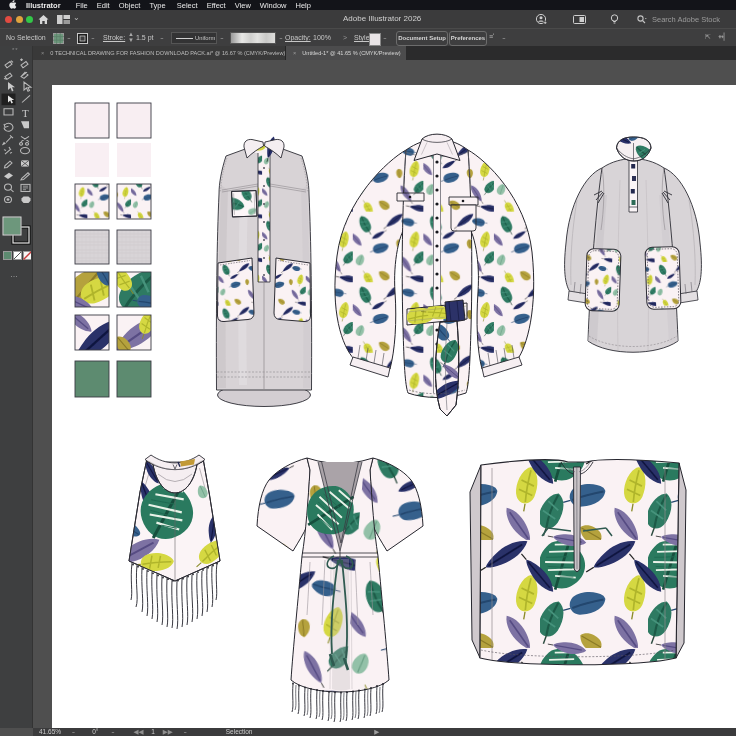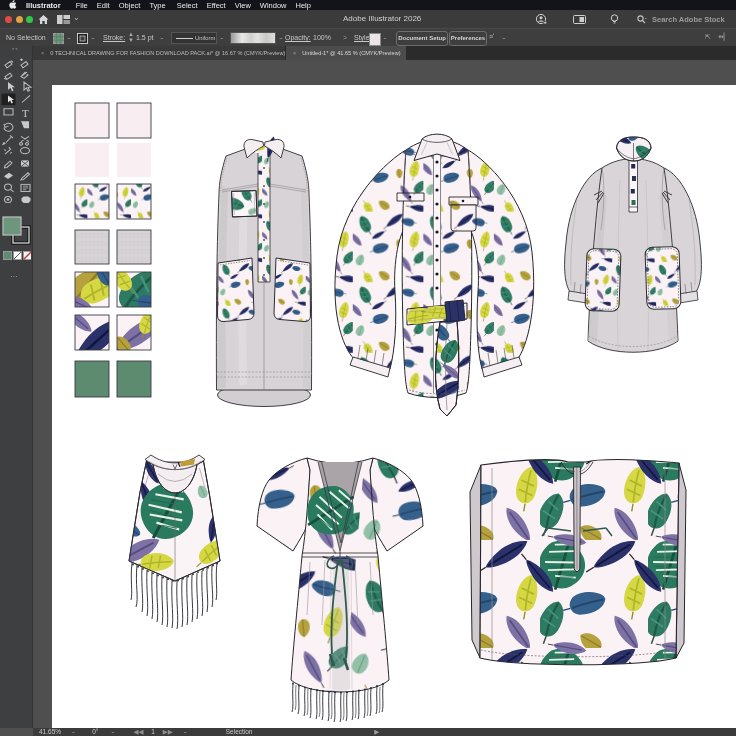--- a/index.html
+++ b/index.html
@@ -64,21 +64,21 @@
   <svg class="abs" style="left:610px;top:3.5px;" width="9" height="12" viewBox="0 0 9 12">
     <circle cx="4.5" cy="4" r="3.2" fill="none" stroke="#cfcfcf" stroke-width="1"></circle>
     <path d="M3.2 7.5 h2.6 M3.6 9 h1.8" stroke="#cfcfcf" stroke-width="1"></path>
   </svg>
 
   <svg class="abs" style="left:637px;top:5px;" width="10" height="9" viewBox="0 0 10 9">
     <circle cx="3.5" cy="3.5" r="2.6" fill="none" stroke="#c4c4c4" stroke-width="1.1"></circle>
     <path d="M5.5 5.5 L8 8" stroke="#c4c4c4" stroke-width="1.1"></path>
     <path d="M8 3 l1.6 0 l-0.8 1.2 z" fill="#c4c4c4"></path>
   </svg>
-  <div class="abs" style="left:652px;top:5px;color:#9b9b9b;font-size:7.5px;font-weight:bold;">Search Adobe Stock</div>
+  <div class="abs" style="left:652px;top:5px;color:#9b9b9b;font-size:7.5px;">Search Adobe Stock</div>
 </div>
 
 <div id="optionsbar">
   <span class="abs" style="left:6px;top:5px;">No Selection</span>
 
   <svg class="abs" style="left:53px;top:3.5px;" width="11" height="11" viewBox="0 0 11 11">
     <rect x="0.5" y="0.5" width="10" height="10" fill="#6d977c" stroke="#9a9a9a"></rect>
     <path d="M3.6 0 v11 M7.2 0 v11 M0 3.6 h11 M0 7.2 h11" stroke="#5a7f68" stroke-width="0.8"></path>
   </svg>
   <span class="abs chev" style="left:66px;top:5px;">⌄</span>

